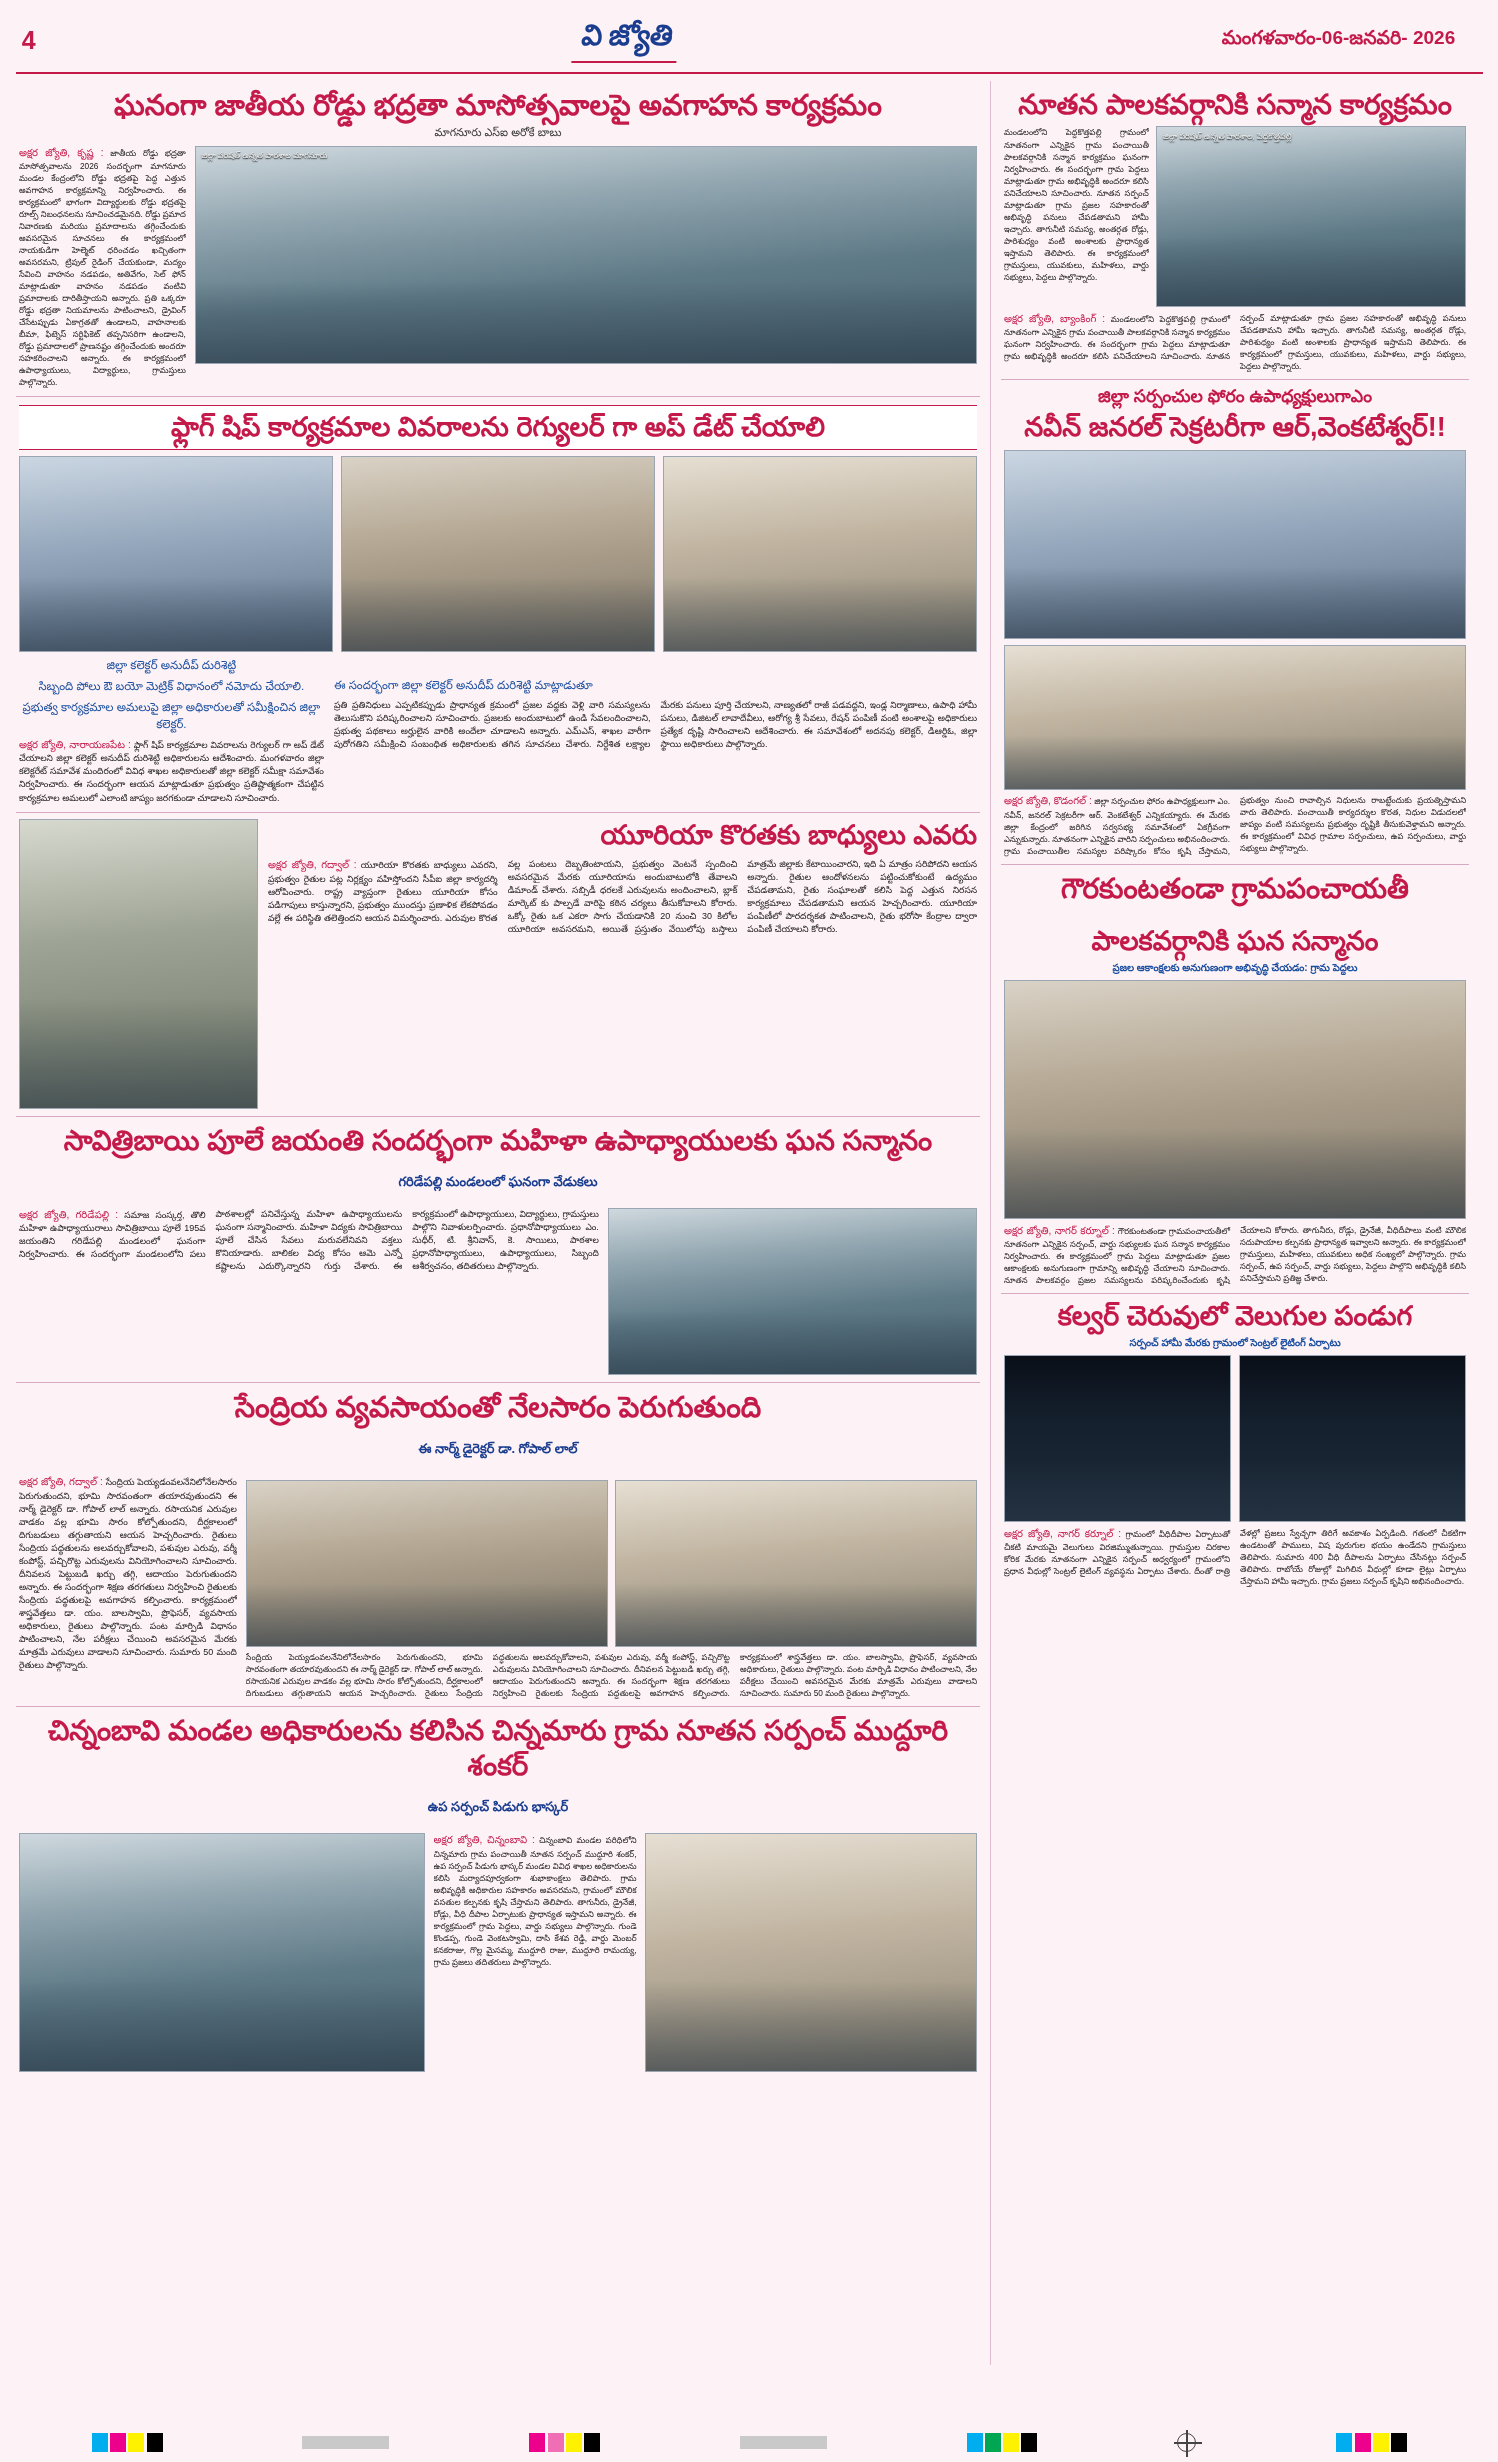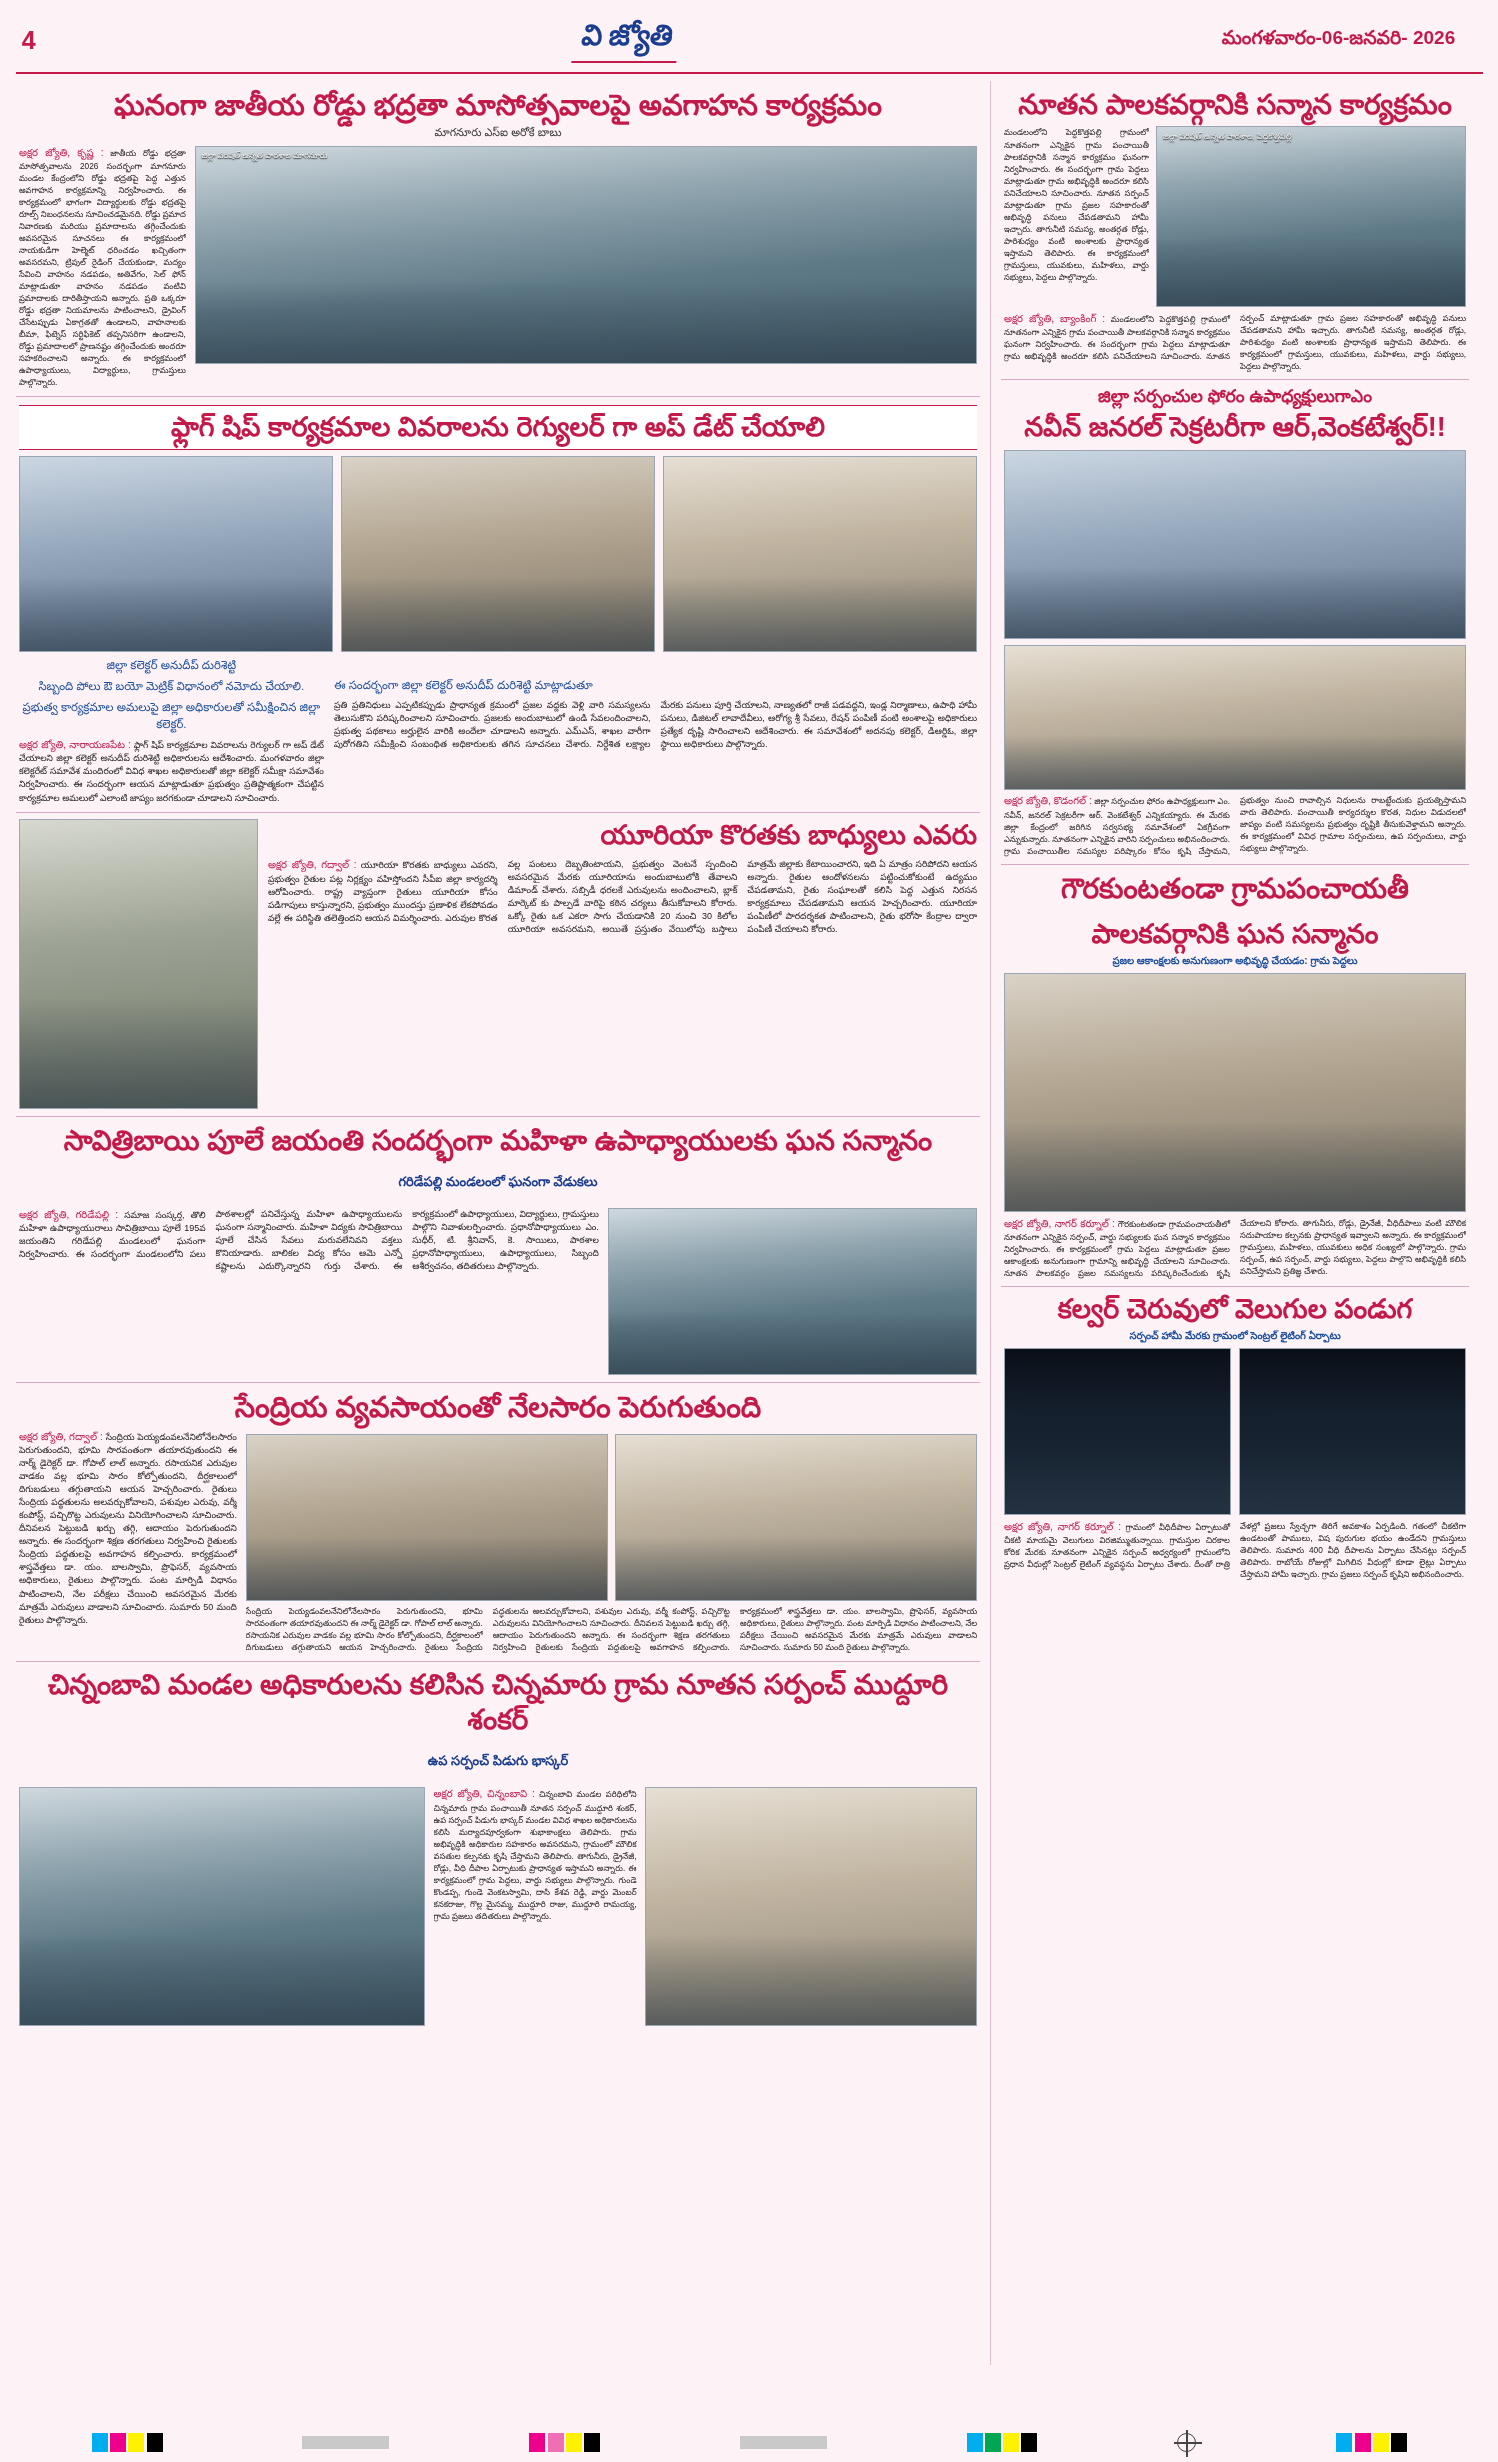--- a/index.html
+++ b/index.html
@@ -252,20 +252,21 @@
               <span class="dateline">అక్షర జ్యోతి, గరిడేపల్లి :</span>
               <span>సమాజ సంస్కర్త, తొలి మహిళా ఉపాధ్యాయురాలు సావిత్రిబాయి పూలే 195వ జయంతిని గరిడేపల్లి మండలంలో ఘనంగా నిర్వహించారు. ఈ సందర్భంగా మండలంలోని పలు పాఠశాలల్లో పనిచేస్తున్న మహిళా ఉపాధ్యాయులను ఘనంగా సన్మానించారు. మహిళా విద్యకు సావిత్రిబాయి పూలే చేసిన సేవలు మరువలేనివని వక్తలు కొనియాడారు. బాలికల విద్య కోసం ఆమె ఎన్నో కష్టాలను ఎదుర్కొన్నారని గుర్తు చేశారు. ఈ కార్యక్రమంలో ఉపాధ్యాయులు, విద్యార్థులు, గ్రామస్తులు పాల్గొని నివాళులర్పించారు. ప్రధానోపాధ్యాయులు ఎం. సుధీర్, టి. శ్రీనివాస్, కె. సాయిలు, పాఠశాల ప్రధానోపాధ్యాయులు, ఉపాధ్యాయులు, సిబ్బంది ఆశీర్వచనం, తదితరులు పాల్గొన్నారు.</span>
             </div>
           </div>
           <div class="photo ph-crowd" style="flex:1; height:167px;"></div>
         </div>
       </div>
 
       <div class="block">
         <div class="headline h-xl">సేంద్రియ వ్యవసాయంతో నేలసారం పెరుగుతుంది</div>
+        <div class="subhead">ఈ నార్మ్ డైరెక్టర్ డా. గోపాల్ లాల్</div>
         <div style="display:flex; gap:8.7px; margin-top:4.4px;">
           <div style="width:218px;">
             <div class="body-text">
               <span class="dateline">అక్షర జ్యోతి, గద్వాల్ :</span>
               <span>సేంద్రియ పెయ్యడంవలనేనిలోనేలసారం పెరుగుతుందని, భూమి సారవంతంగా తయారవుతుందని ఈ నార్మ్ డైరెక్టర్ డా. గోపాల్ లాల్ అన్నారు. రసాయనిక ఎరువుల వాడకం వల్ల భూమి సారం కోల్పోతుందని, దీర్ఘకాలంలో దిగుబడులు తగ్గుతాయని ఆయన హెచ్చరించారు. రైతులు సేంద్రియ పద్ధతులను అలవర్చుకోవాలని, పశువుల ఎరువు, వర్మీ కంపోస్ట్, పచ్చిరొట్ట ఎరువులను వినియోగించాలని సూచించారు. దీనివలన పెట్టుబడి ఖర్చు తగ్గి, ఆదాయం పెరుగుతుందని అన్నారు. ఈ సందర్భంగా శిక్షణ తరగతులు నిర్వహించి రైతులకు సేంద్రియ పద్ధతులపై అవగాహన కల్పించారు. కార్యక్రమంలో శాస్త్రవేత్తలు డా. యం. బాలస్వామి, ప్రొఫెసర్, వ్యవసాయ అధికారులు, రైతులు పాల్గొన్నారు. పంట మార్పిడి విధానం పాటించాలని, నేల పరీక్షలు చేయించి అవసరమైన మేరకు మాత్రమే ఎరువులు వాడాలని సూచించారు. సుమారు 50 మంది రైతులు పాల్గొన్నారు.</span>
             </div>
           </div>
           <div style="flex:1;">
             <div class="figrow">
               <div class="photo ph-indoor" style="height:167px;"></div>
@@ -317,21 +318,21 @@
         <div class="photo ph-meeting" style="height:189px; margin-top:5.8px;"></div>
         <div class="photo ph-hall" style="height:145px; margin-top:5.8px;"></div>
         <div class="body-text cols2 tiny" style="margin-top:4.4px;">
           <span class="dateline">అక్షర జ్యోతి, కొడంగల్ :</span>
           <span>జిల్లా సర్పంచుల ఫోరం ఉపాధ్యక్షులుగా ఎం. నవీన్, జనరల్ సెక్రటరీగా ఆర్. వెంకటేశ్వర్ ఎన్నికయ్యారు. ఈ మేరకు జిల్లా కేంద్రంలో జరిగిన సర్వసభ్య సమావేశంలో ఏకగ్రీవంగా ఎన్నుకున్నారు. నూతనంగా ఎన్నికైన వారిని సర్పంచులు అభినందించారు. గ్రామ పంచాయితీల సమస్యల పరిష్కారం కోసం కృషి చేస్తామని, ప్రభుత్వం నుంచి రావాల్సిన నిధులను రాబట్టేందుకు ప్రయత్నిస్తామని వారు తెలిపారు. పంచాయితీ కార్యదర్శుల కొరత, నిధుల విడుదలలో జాప్యం వంటి సమస్యలను ప్రభుత్వం దృష్టికి తీసుకువెళ్తామని అన్నారు. ఈ కార్యక్రమంలో వివిధ గ్రామాల సర్పంచులు, ఉప సర్పంచులు, వార్డు సభ్యులు పాల్గొన్నారు.</span>
         </div>
       </div>
 
       <div class="block">
         <div class="right-head h-md">గౌరకుంటతండా గ్రామపంచాయతీ</div>
-        <div class="right-head h-lg" style="margin-top:12px;">పాలకవర్గానికి ఘన సన్మానం</div>
+        <div class="right-head h-lg" style="margin-top:19px;">పాలకవర్గానికి ఘన సన్మానం</div>
         <div class="small-note">ప్రజల ఆకాంక్షలకు అనుగుణంగా అభివృద్ధి చేయడం: గ్రామ పెద్దలు</div>
         <div class="photo ph-indoor" style="height:239px; margin-top:4.4px;"></div>
         <div class="body-text cols2 tiny" style="margin-top:4.4px;">
           <span class="dateline">అక్షర జ్యోతి, నాగర్ కర్నూల్ :</span>
           <span>గౌరకుంటతండా గ్రామపంచాయతీలో నూతనంగా ఎన్నికైన సర్పంచ్, వార్డు సభ్యులకు ఘన సన్మాన కార్యక్రమం నిర్వహించారు. ఈ కార్యక్రమంలో గ్రామ పెద్దలు మాట్లాడుతూ ప్రజల ఆకాంక్షలకు అనుగుణంగా గ్రామాన్ని అభివృద్ధి చేయాలని సూచించారు. నూతన పాలకవర్గం ప్రజల సమస్యలను పరిష్కరించేందుకు కృషి చేయాలని కోరారు. తాగునీరు, రోడ్లు, డ్రైనేజీ, వీధిదీపాలు వంటి మౌలిక సదుపాయాల కల్పనకు ప్రాధాన్యత ఇవ్వాలని అన్నారు. ఈ కార్యక్రమంలో గ్రామస్తులు, మహిళలు, యువకులు అధిక సంఖ్యలో పాల్గొన్నారు. గ్రామ సర్పంచ్, ఉప సర్పంచ్, వార్డు సభ్యులు, పెద్దలు పాల్గొని అభివృద్ధికి కలిసి పనిచేస్తామని ప్రతిజ్ఞ చేశారు.</span>
         </div>
       </div>
 
       <div class="block noline">
         <div class="right-head h-lg">కల్వర్ చెరువులో వెలుగుల పండుగ</div>

